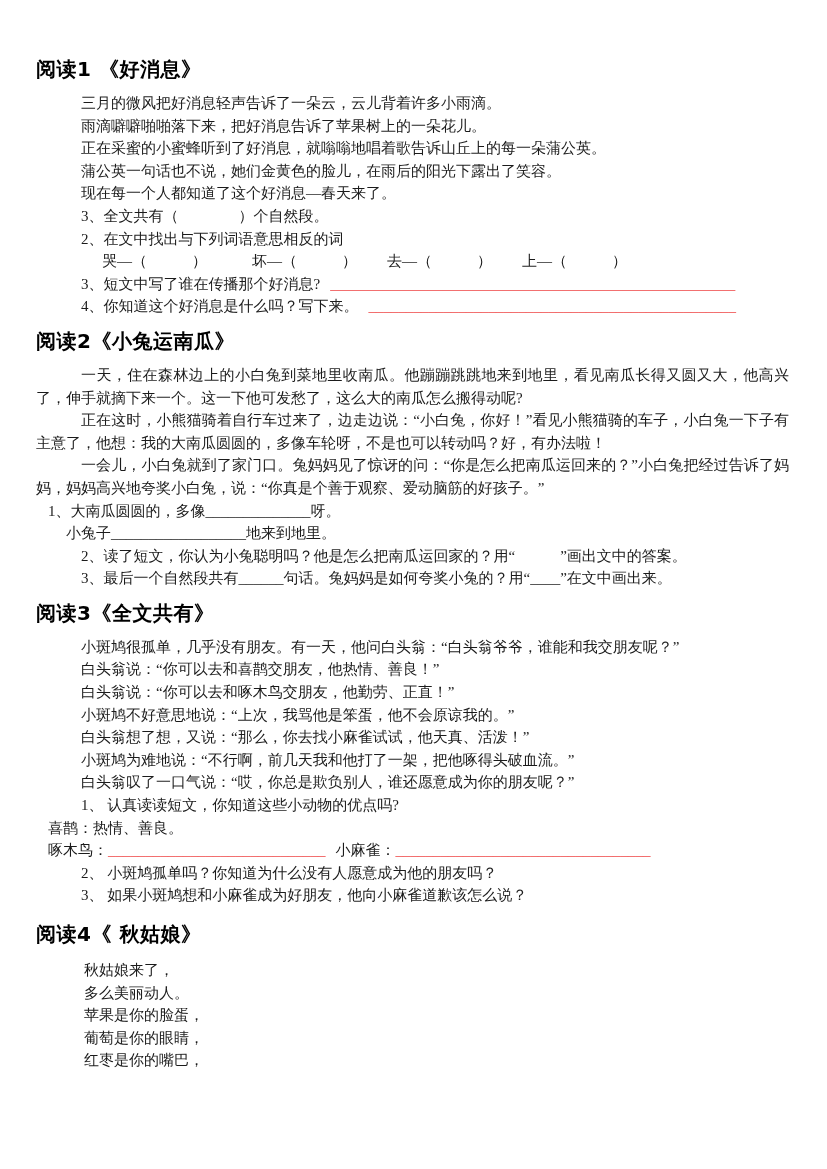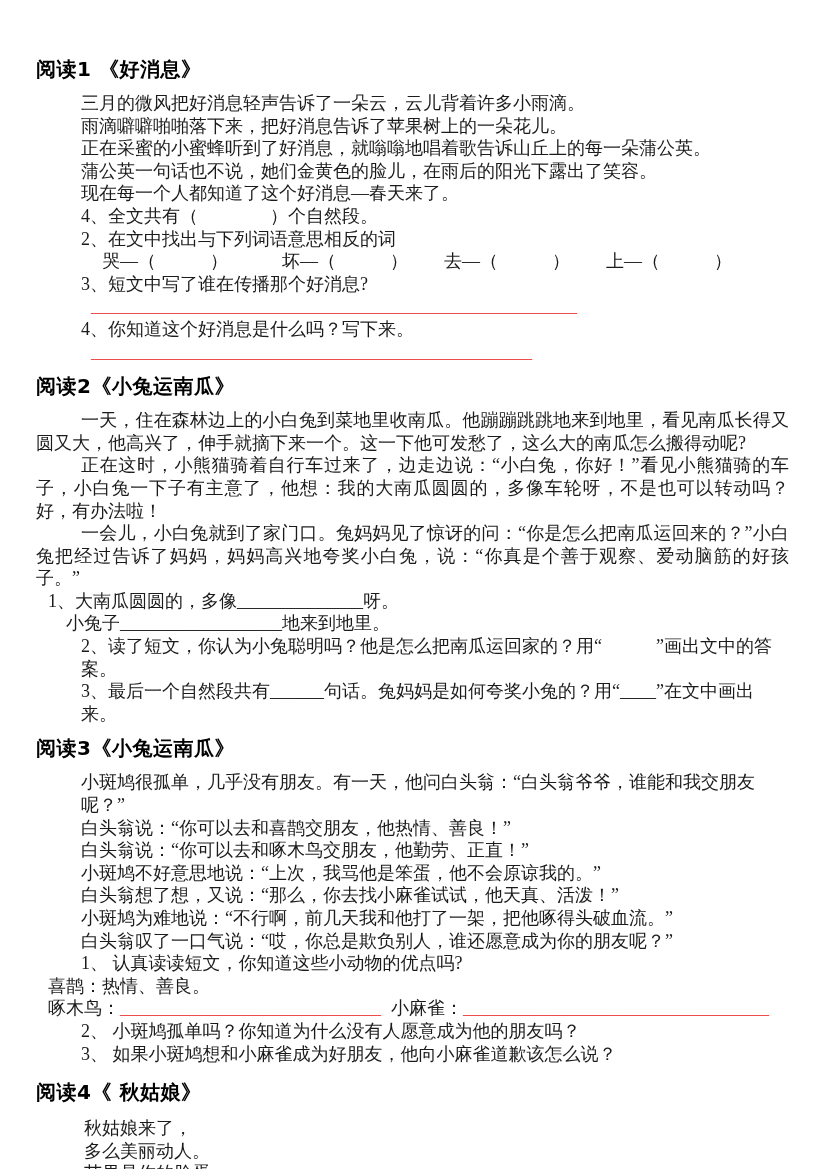--- a/index.html
+++ b/index.html
@@ -27,21 +27,21 @@
     font-size: 20px;
     line-height: 24px;
     color: #000000;
     margin: 0 0 11px 0;
     letter-spacing: 0.5px;
   }
   .sec2 h2.heading, .sec3 h2.heading { margin-top: 11px; }
   .sec4 h2.heading { margin-top: 15px; margin-bottom: 13px; }
   p {
     margin: 0;
-    font-size: 18px;
+    font-size: 15px;
     line-height: 22.6px;
     color: #1b1b1b;
   }
   .indent { text-indent: 45px; }
   .justify { text-align: justify; }
   .qline  { margin-left: 45px; }   
   .qleft  { margin-left: 12px; }    
   .qsub   { margin-left: 30px; }   
   .antonyms { margin-left: 66px; }
   .poemline { margin-left: 48px; }
@@ -57,40 +57,40 @@
 
 <div class="page">
 
   <section class="sec1">
     <h2 class="heading">阅读1 《好消息》</h2>
     <p class="indent">三月的微风把好消息轻声告诉了一朵云，云儿背着许多小雨滴。</p>
     <p class="indent">雨滴噼噼啪啪落下来，把好消息告诉了苹果树上的一朵花儿。</p>
     <p class="indent">正在采蜜的小蜜蜂听到了好消息，就嗡嗡地唱着歌告诉山丘上的每一朵蒲公英。</p>
     <p class="indent">蒲公英一句话也不说，她们金黄色的脸儿，在雨后的阳光下露出了笑容。</p>
     <p class="indent">现在每一个人都知道了这个好消息—春天来了。</p>
-    <p class="qline">4、全文共有（　　　　）个自然段。</p>
+    <p class="qline">3、全文共有（　　　　）个自然段。</p>
     <p class="qline">2、在文中找出与下列词语意思相反的词</p>
     <p class="antonyms">哭—（　　　）　　　坏—（　　　）　　去—（　　　）　　上—（　　　）</p>
     <p class="qline"><span>3、短文中写了谁在传播那个好消息?</span><span class="blank gap-left">______________________________________________________</span></p>
     <p class="qline"><span>4、你知道这个好消息是什么吗？写下来。</span><span class="blank gap-left">_________________________________________________</span></p>
   </section>
 
   <section class="sec2">
     <h2 class="heading">阅读2《小兔运南瓜》</h2>
     <p class="indent justify">一天，住在森林边上的小白兔到菜地里收南瓜。他蹦蹦跳跳地来到地里，看见南瓜长得又圆又大，他高兴了，伸手就摘下来一个。这一下他可发愁了，这么大的南瓜怎么搬得动呢?</p>
     <p class="indent justify">正在这时，小熊猫骑着自行车过来了，边走边说：“小白兔，你好！”看见小熊猫骑的车子，小白兔一下子有主意了，他想：我的大南瓜圆圆的，多像车轮呀，不是也可以转动吗？好，有办法啦！</p>
     <p class="indent justify">一会儿，小白兔就到了家门口。兔妈妈见了惊讶的问：“你是怎么把南瓜运回来的？”小白兔把经过告诉了妈妈，妈妈高兴地夸奖小白兔，说：“你真是个善于观察、爱动脑筋的好孩子。”</p>
     <p class="qleft">1、大南瓜圆圆的，多像______________呀。</p>
     <p class="qsub">小兔子__________________地来到地里。</p>
     <p class="qline">2、读了短文，你认为小兔聪明吗？他是怎么把南瓜运回家的？用“　　　”画出文中的答案。</p>
     <p class="qline">3、最后一个自然段共有______句话。兔妈妈是如何夸奖小兔的？用“____”在文中画出来。</p>
   </section>
 
   <section class="sec3">
-    <h2 class="heading">阅读3《小兔运南瓜》</h2>
+    <h2 class="heading">阅读3《全文共有》</h2>
     <p class="qline">小斑鸠很孤单，几乎没有朋友。有一天，他问白头翁：“白头翁爷爷，谁能和我交朋友呢？”</p>
     <p class="qline">白头翁说：“你可以去和喜鹊交朋友，他热情、善良！”</p>
     <p class="qline">白头翁说：“你可以去和啄木鸟交朋友，他勤劳、正直！”</p>
     <p class="qline">小斑鸠不好意思地说：“上次，我骂他是笨蛋，他不会原谅我的。”</p>
     <p class="qline">白头翁想了想，又说：“那么，你去找小麻雀试试，他天真、活泼！”</p>
     <p class="qline">小斑鸠为难地说：“不行啊，前几天我和他打了一架，把他啄得头破血流。”</p>
     <p class="qline">白头翁叹了一口气说：“哎，你总是欺负别人，谁还愿意成为你的朋友呢？”</p>
     <p class="qline">1、 认真读读短文，你知道这些小动物的优点吗?</p>
     <p class="qleft">喜鹊：热情、善良。</p>
     <p class="qleft"><span>啄木鸟：</span><span class="blank">_____________________________</span><span class="gap-left">小麻雀：</span><span class="blank">__________________________________</span></p>

